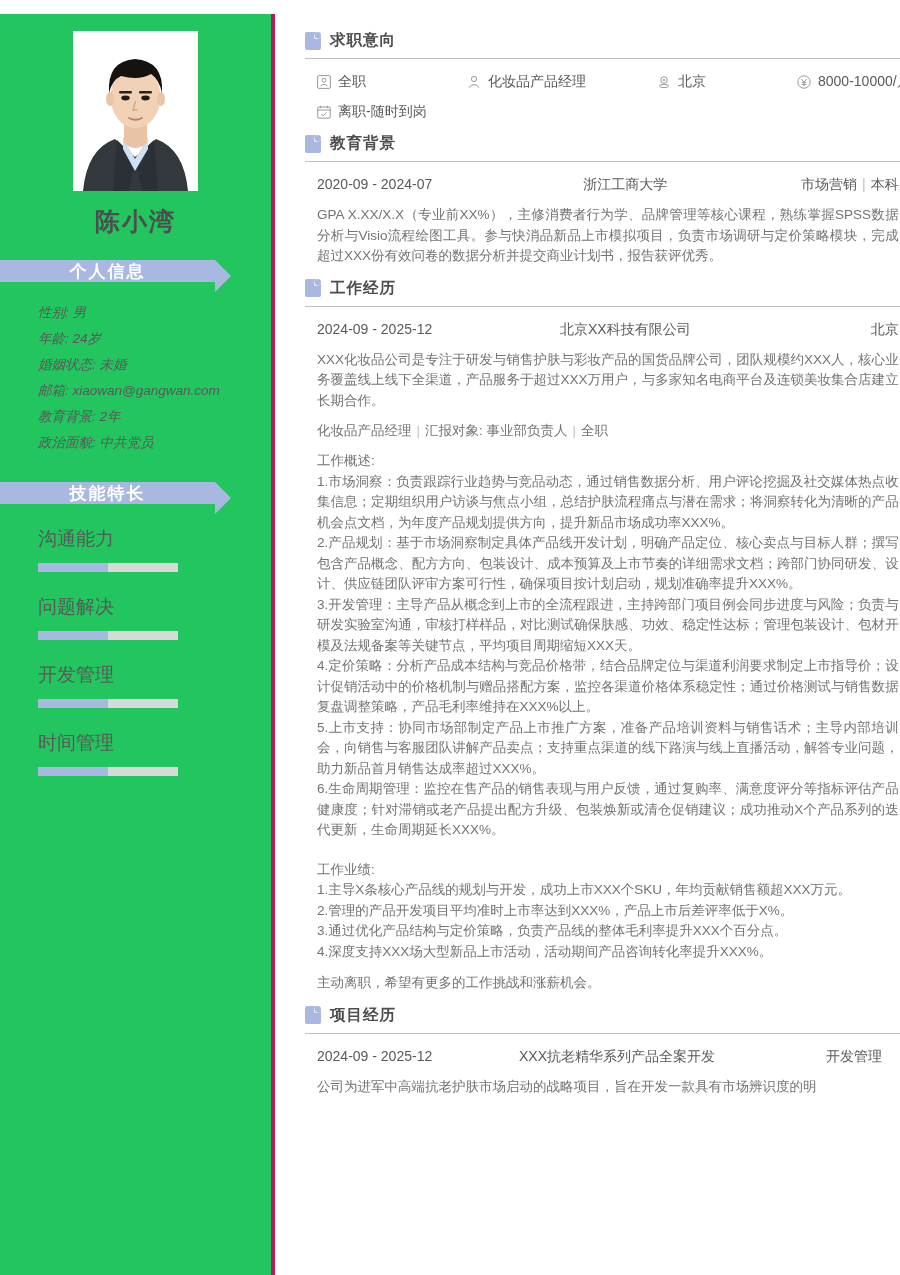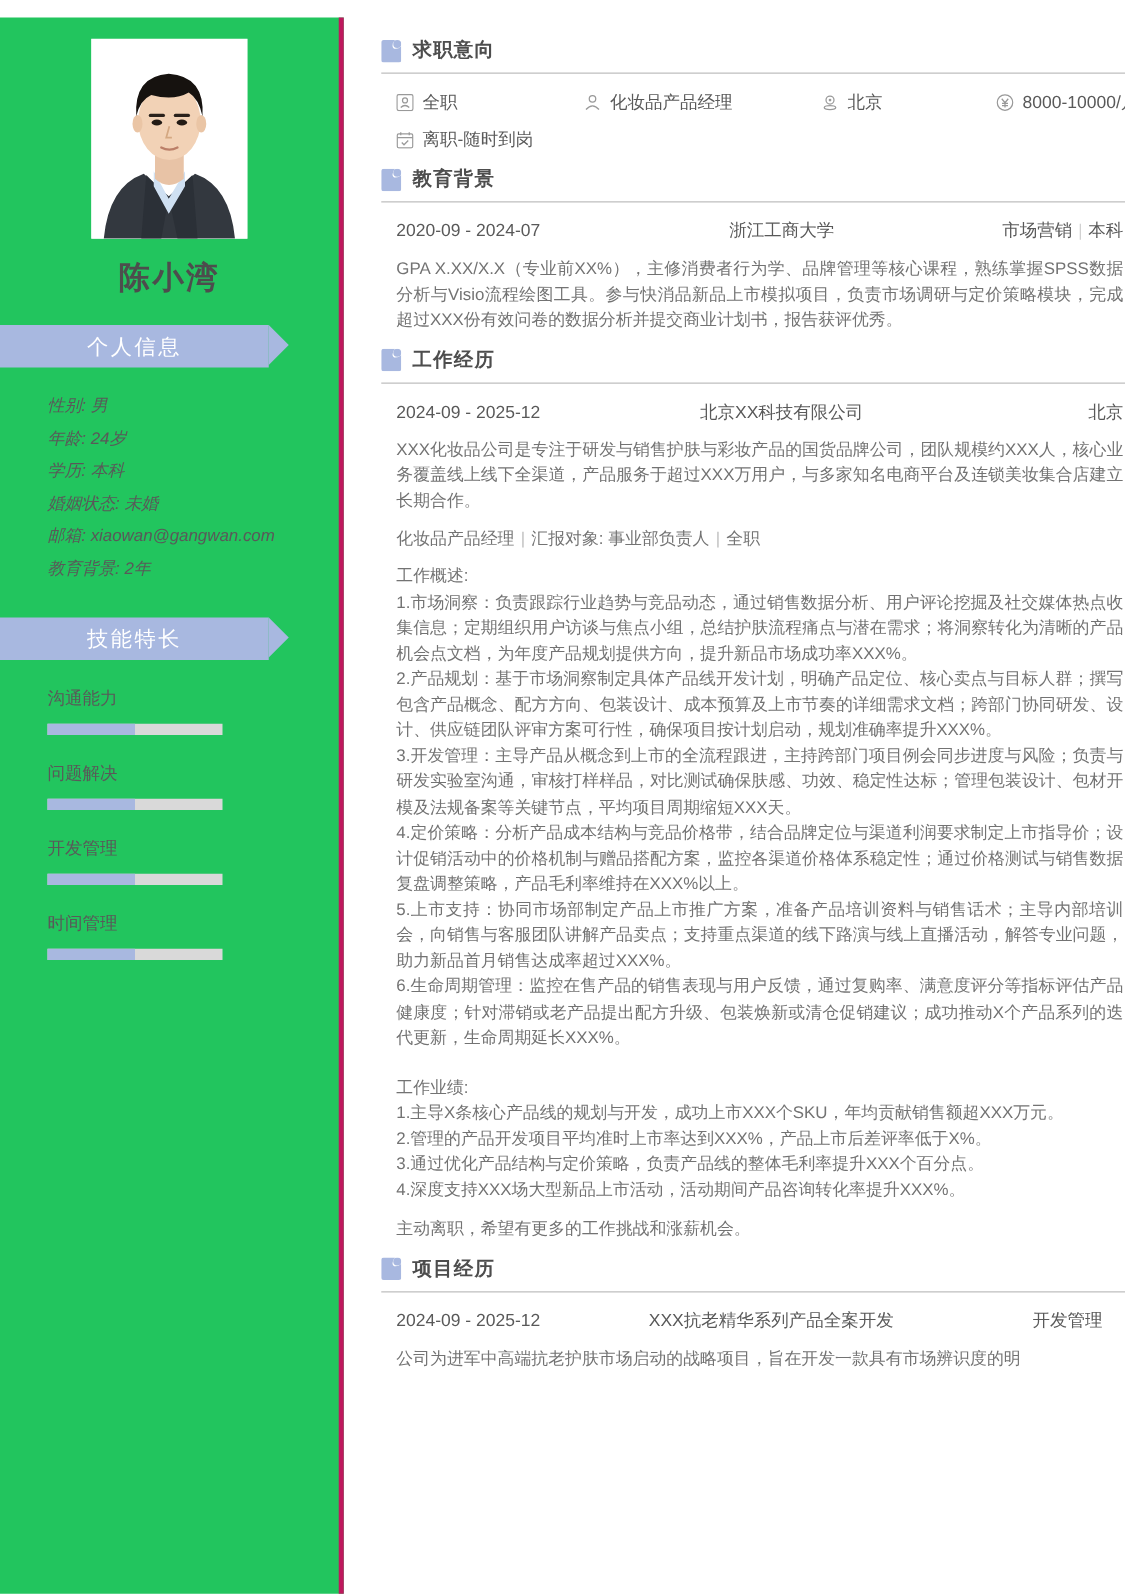--- a/index.html
+++ b/index.html
@@ -32,27 +32,27 @@
     text-align: center;
     font-size: 25px;
     font-weight: bold;
     color: #4d4d4d;
     letter-spacing: 2px;
     margin-top: 14px;
   }
 
   .banner {
     position: relative;
-    height: 34px;
+    height: 22px;
     margin-top: 22px;
     width: 215px;
     background: #a8b8e0;
     display: flex; align-items: center; justify-content: center;
     color: #ffffff;
-    font-size: 17px; font-weight: normal;
+    font-size: 17px; font-weight: bold;
     letter-spacing: 2px;
   }
   .banner::after {
     content: "";
     position: absolute;
     right: -16px; top: 0;
     width: 0; height: 0;
     border-top: 16.5px solid transparent;
     border-bottom: 16.5px solid transparent;
     border-left: 16px solid #a8b8e0;
@@ -65,21 +65,21 @@
     color: #595959;
     line-height: 26px;
     white-space: nowrap;
   }
   .info-key { color: #595959; }
   .info-val { color: #595959; }
 
   .skills { margin: 22px 0 0 38px; }
   .skill-item { margin-bottom: 22px; }
   .skill-name {
-    font-size: 14px;
+    font-size: 19px;
     color: #595959;
     margin-bottom: 11px;
   }
   .skill-track {
     width: 140px; height: 9px;
     background: #d9d9d9;
   }
   .skill-fill { height: 9px; background: #a8b8e0; }
 
   
@@ -130,21 +130,21 @@
   .entry-head {
     display: flex;
     align-items: flex-start;
     font-size: 14px;
     color: #595959;
     padding: 0 12px 0 12px;
     margin-bottom: 11px;
   }
   .eh-date { width: 185px; flex: none; }
   .eh-mid { flex: 1; text-align: center; padding: 0 8px; }
-  .eh-right { width: 150px; flex: none; text-align: right; white-space: nowrap; font-family: Liberation Serif, serif; }
+  .eh-right { width: 150px; flex: none; text-align: right; white-space: nowrap; }
   .sep { color: #bfbfbf; padding: 0 5px; }
 
   .body-text {
     font-size: 13.5px;
     color: #737373;
     line-height: 20.5px;
     padding: 0 12px;
     margin-bottom: 11px;
     white-space: pre-wrap;
     text-align: justify;
@@ -204,34 +204,34 @@
     <div class="info-list">
       <div class="info-row">
         <span class="info-key">性别:</span>
         <span class="info-val">男</span>
       </div>
       <div class="info-row">
         <span class="info-key">年龄:</span>
         <span class="info-val">24岁</span>
       </div>
       <div class="info-row">
-        <span class="info-key">学历:</span>
-        <span class="info-val">本科</span>
-      </div>
-      <div class="info-row">
         <span class="info-key">婚姻状态:</span>
         <span class="info-val">未婚</span>
       </div>
       <div class="info-row">
         <span class="info-key">邮箱:</span>
         <span class="info-val">xiaowan@gangwan.com</span>
       </div>
       <div class="info-row">
         <span class="info-key">教育背景:</span>
         <span class="info-val">2年</span>
+      </div>
+      <div class="info-row">
+        <span class="info-key">政治面貌:</span>
+        <span class="info-val">中共党员</span>
       </div>
     </div>
 
     <div class="banner" style="margin-top:26px">
       <span class="banner-label">技能特长</span>
     </div>
 
     <div class="skills">
       <div class="skill-item">
         <div class="skill-name">沟通能力</div>

